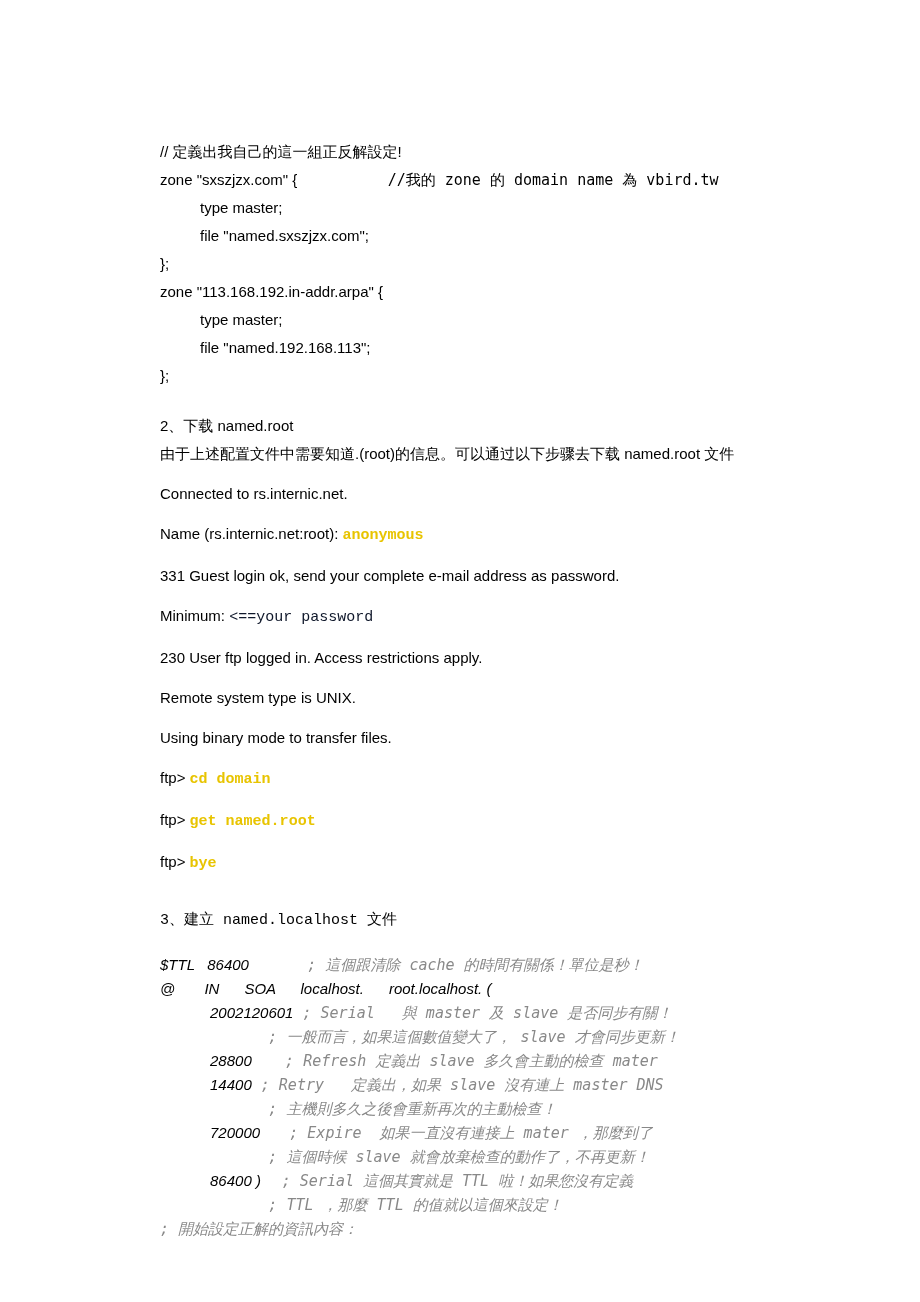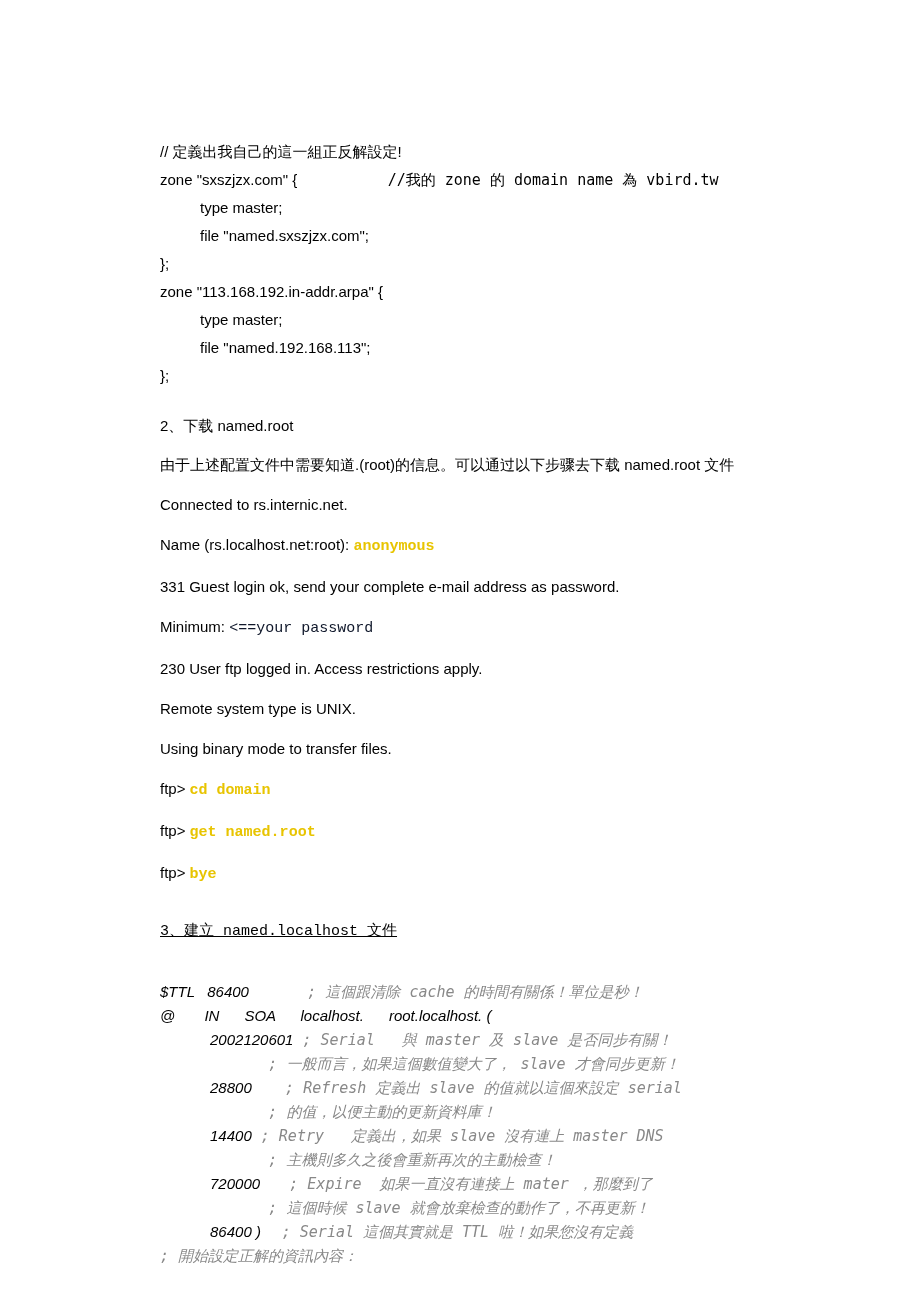--- a/index.html
+++ b/index.html
@@ -17,25 +17,25 @@
     padding: 140px 160px 60px 160px;
     box-sizing: border-box;
   }
   .code-line {
     font-family: Arial, "Microsoft YaHei", SimSun, sans-serif;
     white-space: pre;
     margin-bottom: 4px;
   }
   .indent1 { padding-left: 40px; }
   .comment { color: #000000; font-family: SimSun, monospace; }
-  .section-title { margin-top: 26px; margin-bottom: 12px; }
+  .section-title { margin-top: 26px; margin-bottom: 1px; }
   .para { margin-bottom: 10px; line-height: 2; }
   .mono-yellow { color: #e8c400; font-family: "Courier New", monospace; font-weight: bold;}
   .mono-pink { color: #0f172a; font-family: "Courier New", monospace; }
-  .section3 { font-family: SimSun, "Courier New", monospace; margin-top: 30px; margin-bottom: 36px; text-decoration: underline; }
+  .section3 { font-family: SimSun, "Courier New", monospace; margin-top: 30px; margin-bottom: 20px; }
   .soa { font-family: Arial, SimSun, monospace; white-space: pre; line-height: 1.6; font-style: italic; }
   .grey { color: #888; font-family: SimSun, monospace; }
 </style>
 </head>
 <body>
 
 <div class="page">
 
   <div>
     <div class="code-line">// 定義出我自己的這一組正反解設定!</div>
@@ -45,40 +45,40 @@
     <div class="code-line">};</div>
     <div class="code-line">zone "113.168.192.in-addr.arpa" {</div>
     <div class="code-line indent1">type master;</div>
     <div class="code-line indent1">file "named.192.168.113";</div>
     <div class="code-line">};</div>
   </div>
 
   <div class="section-title">2、下载 named.root</div>
   <div class="para">由于上述配置文件中需要知道.(root)的信息。可以通过以下步骤去下载 named.root 文件</div>
   <div class="para">Connected to rs.internic.net.</div>
-  <div class="para"><span>Name (rs.localhost.net:root): </span><span class="mono-yellow">anonymous</span></div>
+  <div class="para"><span>Name (rs.internic.net:root): </span><span class="mono-yellow">anonymous</span></div>
   <div class="para">331 Guest login ok, send your complete e-mail address as password.</div>
   <div class="para"><span>Minimum: </span><span class="mono-pink">&lt;==your password</span></div>
   <div class="para">230 User ftp logged in.  Access restrictions apply.</div>
   <div class="para">Remote system type is UNIX.</div>
   <div class="para">Using binary mode to transfer files.</div>
   <div class="para"><span>ftp&gt; </span><span class="mono-yellow">cd domain</span></div>
   <div class="para"><span>ftp&gt; </span><span class="mono-yellow">get named.root</span></div>
   <div class="para"><span>ftp&gt; </span><span class="mono-yellow">bye</span></div>
 
   <div class="section3">3、建立 named.localhost 文件</div>
 
   <div>
     <div class="soa"><span>$TTL   86400</span>              <span class="grey">; 這個跟清除 cache 的時間有關係！單位是秒！</span></div>
     <div class="soa">@       IN      SOA      localhost.      root.localhost. (</div>
     <div class="soa">            <span>2002120601</span><span class="grey"> ; Serial   與 master 及 slave 是否同步有關！</span></div>
     <div class="soa">                          <span class="grey">; 一般而言，如果這個數值變大了， slave 才會同步更新！</span></div>
-    <div class="soa">            <span>28800</span>        <span class="grey">; Refresh 定義出 slave 的值就以這個來設定 serial</span></div>
-    <div class="soa">                          <span class="grey">; 的值，以便主動的更新資料庫！</span></div>
+    <div class="soa">            <span>28800</span>        <span class="grey">; Refresh 定義出 slave 多久會主動的檢查 mater</span></div>
     <div class="soa">            <span>14400</span><span class="grey"> ; Retry   定義出，如果 slave 沒有連上 master DNS</span></div>
     <div class="soa">                          <span class="grey">; 主機則多久之後會重新再次的主動檢查！</span></div>
     <div class="soa">            <span>720000</span>       <span class="grey">; Expire  如果一直沒有連接上 mater ，那麼到了</span></div>
     <div class="soa">                          <span class="grey">; 這個時候 slave 就會放棄檢查的動作了，不再更新！</span></div>
     <div class="soa">            <span>86400 )</span>     <span class="grey">; Serial 這個其實就是 TTL 啦！如果您沒有定義</span></div>
+    <div class="soa">                          <span class="grey">; TTL ，那麼 TTL 的值就以這個來設定！</span></div>
     <div class="soa grey">; 開始設定正解的資訊內容：</div>
   </div>
 
 </div>
 
 </body></html>

